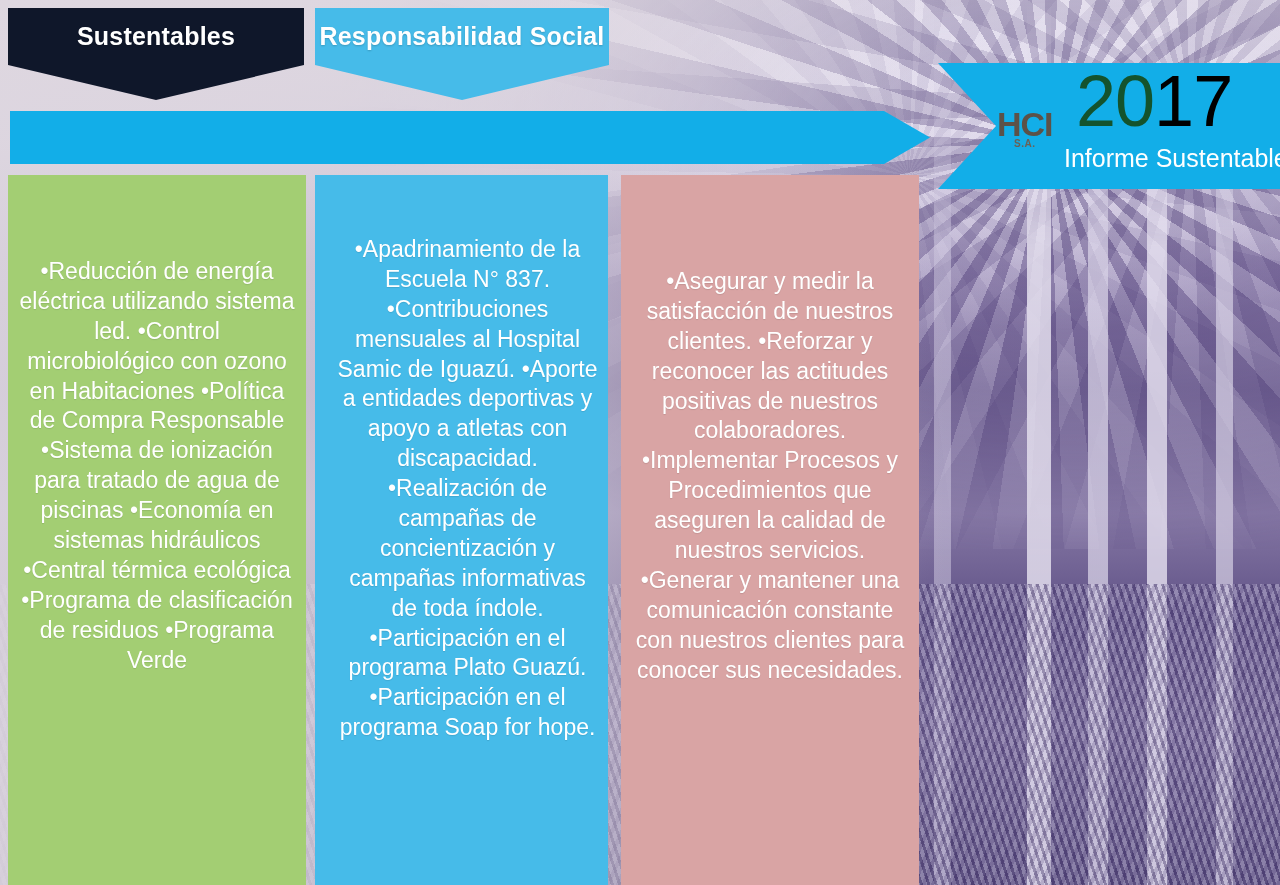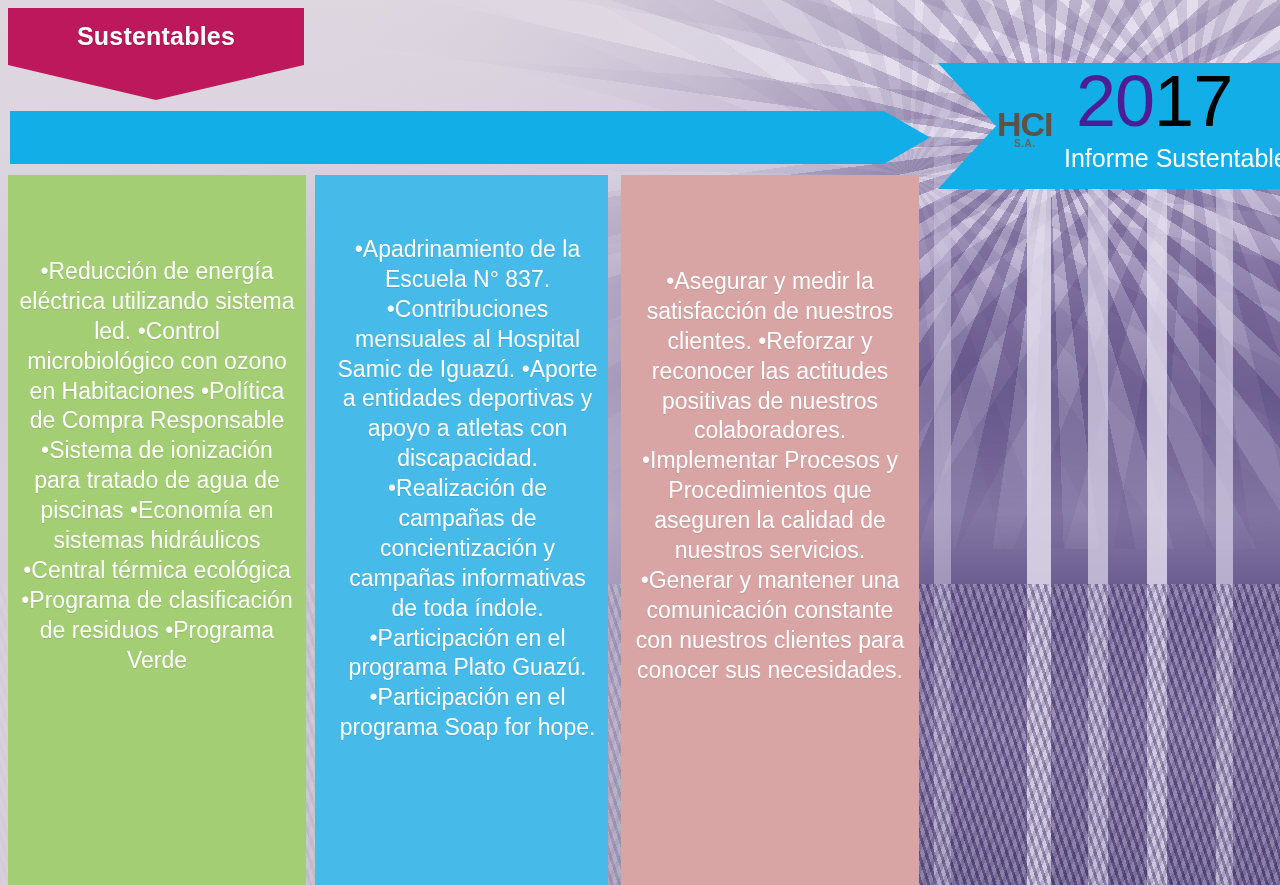--- a/index.html
+++ b/index.html
@@ -164,21 +164,21 @@
   }
   .year {
     position: absolute;
     left: 138px;
     top: 2px;
     font-size: 72px;
     font-weight: normal;
     line-height: 1;
     letter-spacing: -1px;
   }
-  .year-a { color: #4c1d95; }
+  .year-a { color: #14532d; }
   .year-b { color: #000000; }
   .report-sub {
     position: absolute;
     left: 126px;
     top: 83px;
     color: #ffffff;
     font-size: 25px;
     line-height: 1;
     white-space: nowrap;
   }
@@ -222,22 +222,25 @@
 
   <div class="photo-layer">
     <div class="photo-base"></div>
     <div class="fronds"></div>
     <div class="trunks"></div>
     <div class="foliage"></div>
     <div class="photo-fade"></div>
   </div>
 
   <div class="tabs">
-    <div class="tab" id="tab-0" style="background:#be185d;">
+    <div class="tab" id="tab-0" style="background:#0f172a;">
       <span class="tab-label">Sustentables</span>
+    </div>
+    <div class="tab" id="tab-1" style="background:#46bbe9;">
+      <span class="tab-label">Responsabilidad Social</span>
     </div>
   </div>
 
   <div class="banner-bar"></div>
 
   <div class="title-block">
     <div class="brand">
       <span class="brand-main">HCI</span>
       <span class="brand-sub">S.A.</span>
     </div>

